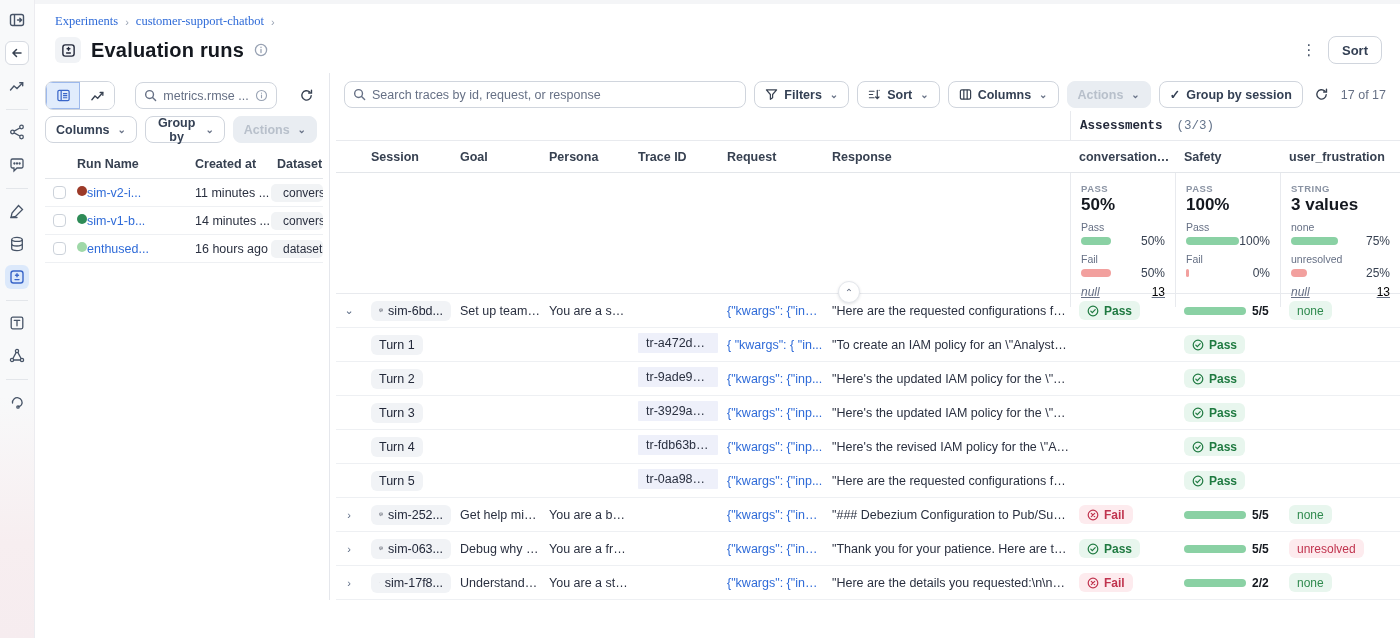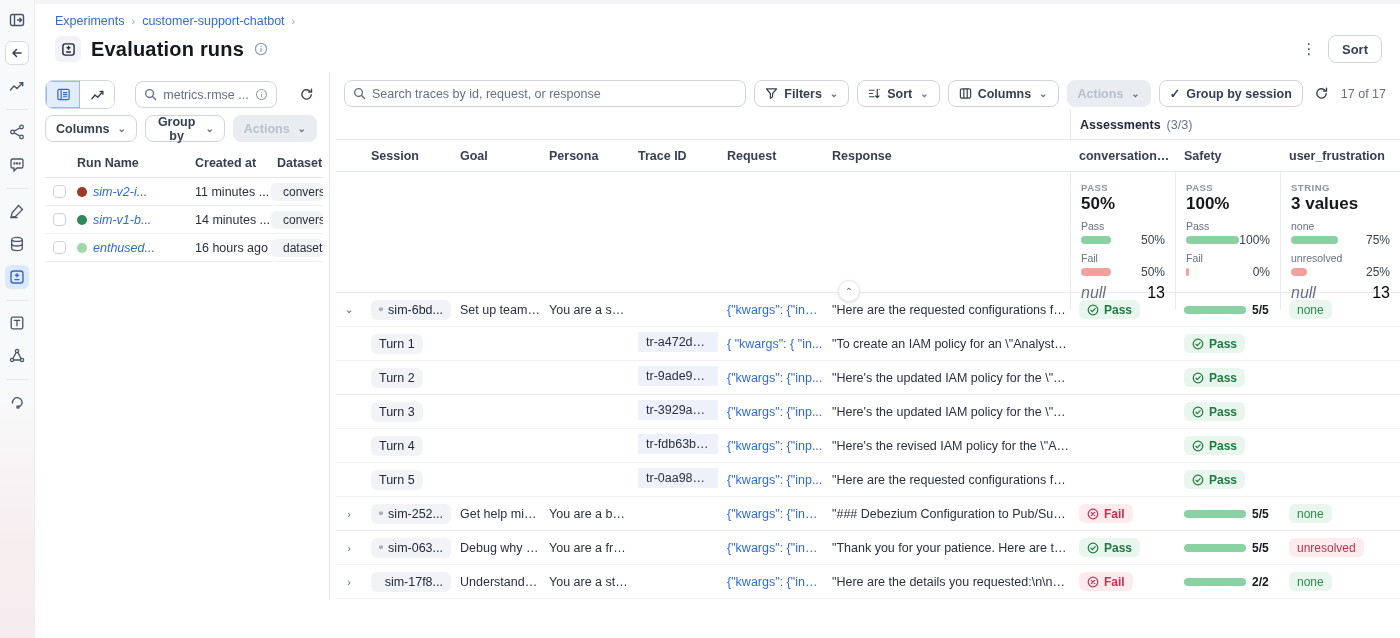--- a/index.html
+++ b/index.html
@@ -13,21 +13,21 @@
     border-right:1px solid #ececf0; display:flex; flex-direction:column; align-items:center; padding-top:8px; }
   .rail .ric { width:24px; height:24px; display:flex; align-items:center; justify-content:center;
     border-radius:6px; margin-bottom:9px; flex:0 0 auto; }
   .rail .boxed { border:1px solid #d6dae1; background:#fff; }
   .rail .active { background:#dce9fb; }
   .rail .sep { width:22px; height:1px; background:#e3e6ea; margin:2px 0 10px; }
 
   
   .main { position:fixed; left:35px; top:0; width:1365px; height:638px; background:#fff; border-top:4px solid #f4f5f7; }
   .crumbs { padding:10px 0 0 20px; font-size:12.5px; color:#2f6bd8; display:flex; gap:7px; align-items:center; }
-  .crumbs a { color:#2f6bd8; text-decoration:none; }
+  .crumbs a { color:#2f6bd8; text-decoration:none;font-family:Liberation Serif, serif; }
   .crumbs .sep { color:#98a2b3; font-size:11px; }
 
   .titlebar { display:flex; align-items:center; gap:10px; padding:7px 18px 9px 20px; }
   .title-ic { width:26px; height:26px; border-radius:6px; background:#f1f3f6; display:flex; align-items:center; justify-content:center; }
   .page-title { font-size:20px; font-weight:700; color:#14181f; letter-spacing:.2px; }
   .spacer { flex:1; }
   .kebab { width:18px; text-align:center; color:#475467; font-size:15px; letter-spacing:0; cursor:pointer; }
   .btn { display:inline-flex; align-items:center; gap:6px; height:28px; padding:0 13px;
     background:#fff; border:1px solid #d0d5dd; border-radius:8px; font-size:13px; color:#344054; font-weight:600; }
   .btn.disabled { background:#e9edf2; border-color:#e9edf2; color:#b8c0cb; }
@@ -45,53 +45,53 @@
   .srch { flex:1; display:flex; align-items:center; gap:6px; height:27px; border:1px solid #d0d5dd; border-radius:8px; padding:0 8px; background:#fff; }
   .srch .ph { flex:1; font-size:12.5px; color:#667085; white-space:nowrap; overflow:hidden; }
   .iconbtn { width:22px; height:22px; display:flex; align-items:center; justify-content:center; }
   .btn.sm { height:27px; padding:0 10px; font-size:12.5px; }
 
   .runs-head { display:grid; grid-template-columns:26px 118px 82px 1fr; align-items:center;
     height:30px; margin-top:6px; border-bottom:1px solid #e3e6ea; font-size:12.5px; font-weight:700; color:#374151; }
   .runs-head div { padding-left:6px; }
   .run-row { display:grid; grid-template-columns:26px 118px 82px 1fr; align-items:center; height:28px; border-bottom:1px solid #eef0f3; }
   .cbx { width:13px; height:13px; border:1px solid #ccd2da; border-radius:4px; background:#fff; margin-left:8px; }
-  .run-name { display:flex; align-items:center; gap:6px; padding-left:6px; min-width:0;font-style:italic; }
+  .run-name { display:flex; align-items:flex-start; gap:0; padding-left:6px; min-width:0; }
   .dot { width:10px; height:10px; border-radius:50%; flex:0 0 auto; }
   .run-link { color:#2f6bd8; font-size:12.5px; white-space:nowrap; overflow:hidden; text-overflow:ellipsis; cursor:pointer; }
   .created { font-size:12.5px; color:#2a3040; padding-left:6px; white-space:nowrap; }
   .chip { display:inline-flex; align-items:center; gap:5px; background:#f1f3f5; border-radius:5px;
     padding:2px 7px; font-size:12px; color:#2a3040; white-space:nowrap; max-width:100%; overflow:hidden; }
 
   
   .rpanel { flex:1; min-width:0; position:relative; padding-left:6px; }
   .rtools { display:flex; gap:8px; margin:8px 14px 0 8px; align-items:center; }
   .rsrch { width:322px; }
   .count { margin-left:auto; font-size:12.5px; color:#667085; white-space:nowrap; }
 
   .g { display:grid; grid-template-columns:26px 89px 89px 89px 89px 105px 1fr 105px 105px 120px; align-items:center; }
   .assess-band { height:30px; border-bottom:1px solid #e8eaee; margin-top:3px; }
-  .assess-cell { grid-column:8 / 11; height:100%; display:flex; align-items:center; gap:6px; padding-left:9px; border-left:1px solid #e8eaee; }
+  .assess-cell { grid-column:8 / 11; height:100%; display:flex; align-items:center; gap:14px; padding-left:9px; border-left:1px solid #e8eaee;font-family:Liberation Mono, monospace; }
   .assess-cell b { font-size:12.5px; color:#23293a; }
   .assess-cell span { font-size:12.5px; color:#64748b; }
   .cols-head { height:32px; border-bottom:1px solid #e3e6ea; font-size:12.5px; font-weight:700; color:#374151; }
   .cols-head div { padding-left:9px; white-space:nowrap; overflow:hidden; text-overflow:ellipsis; }
 
   .stats { height:121px; border-bottom:1px solid #e8eaee; }
   .stat { height:100%; border-left:1px solid #e8eaee; padding:10px 10px 8px 10px; display:flex; flex-direction:column; }
   .stat .typ { font-size:9.5px; letter-spacing:.5px; color:#8a93a3; font-weight:700; }
   .stat .val { font-size:17px; font-weight:700; color:#14181f; margin:1px 0 6px; }
   .segl { font-size:10.5px; color:#667085; margin-bottom:1px; }
   .segrow { display:flex; align-items:center; margin-bottom:5px; }
   .segtrack { width:62px; }
   .segfill { height:8px; border-radius:4px; min-width:3px; }
   .segfill.green { background:#8ad1a4; }
   .segfill.red { background:#f2a09e; }
   .segpct { margin-left:auto; font-size:12px; color:#374151; }
-  .nullrow { display:flex; margin-top:auto; font-size:16px; color:#667085; }
+  .nullrow { display:flex; margin-top:auto; font-size:12px; color:#667085;text-decoration:underline; }
   .nullrow i { font-style:italic; }
   .nullrow b { margin-left:auto; font-weight:400; color:#000000; }
 
   .trow { height:34px; border-bottom:1px solid #eef0f3; cursor:pointer; }
   .cell { padding-left:9px; min-width:0; white-space:nowrap; overflow:hidden; text-overflow:ellipsis; font-size:12.5px; color:#2a3040; }
   .cell.chv { padding-left:0; text-align:center; color:#5b6b85; font-size:11px; }
   .schip { display:inline-flex; align-items:center; gap:5px; background:#f1f3f6; border-radius:6px; padding:3px 8px; font-size:12.5px; color:#23293a; max-width:100%; }
   .tchip { display:inline-block; background:#eef0fa; border-radius:1px; padding:3px 8px; font-size:12.5px; color:#2a3040; max-width:100%; overflow:hidden; text-overflow:ellipsis; }
   .req { color:#2f6bd8; }
   .badge { display:inline-flex; align-items:center; gap:5px; border-radius:6px; padding:2.5px 8px; font-size:12px; font-weight:600; }

